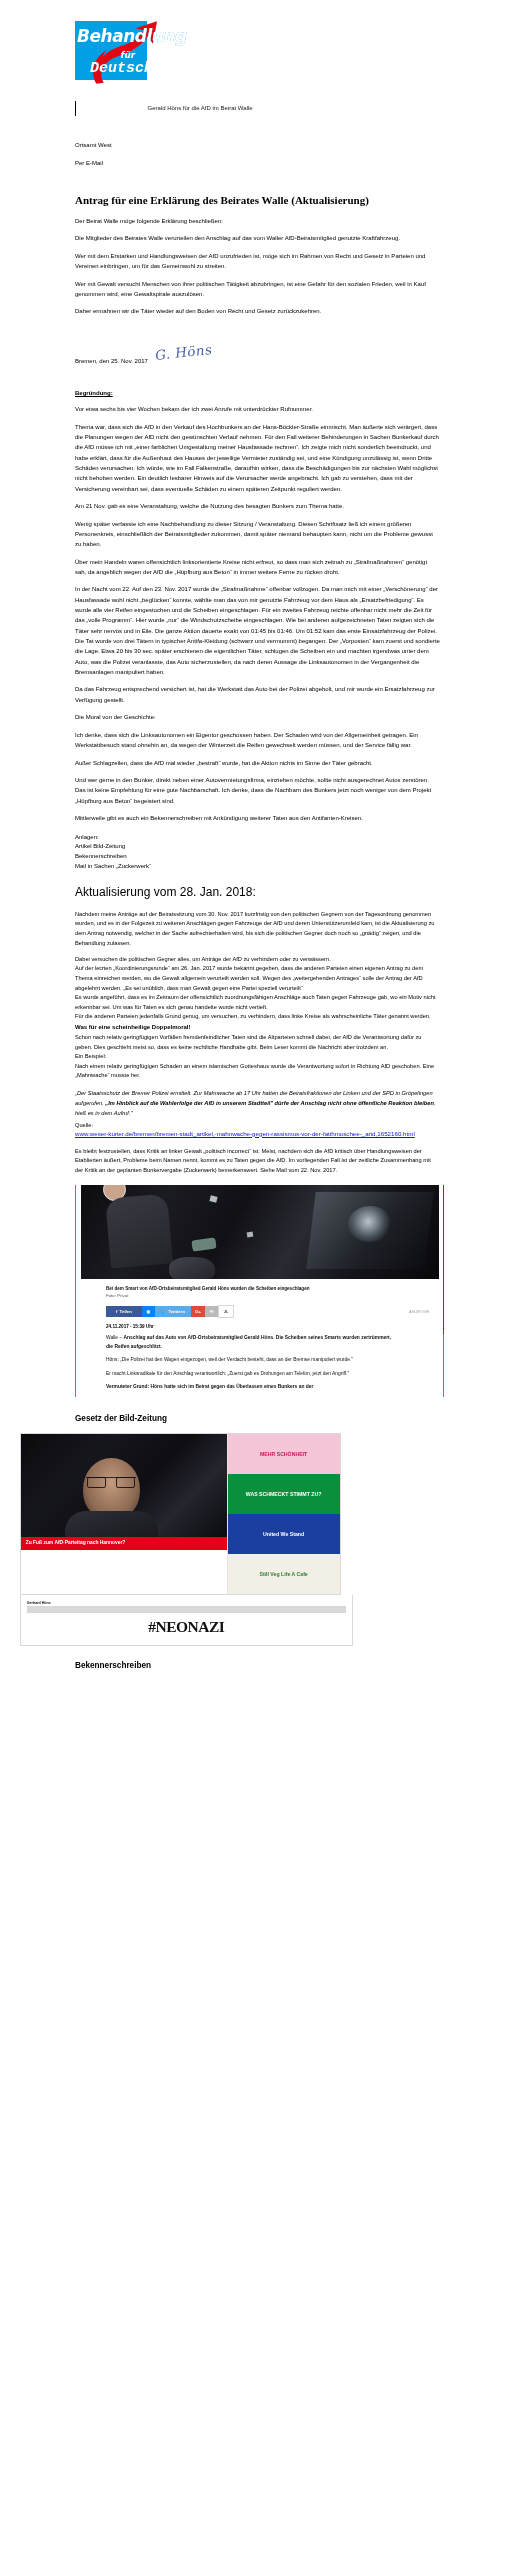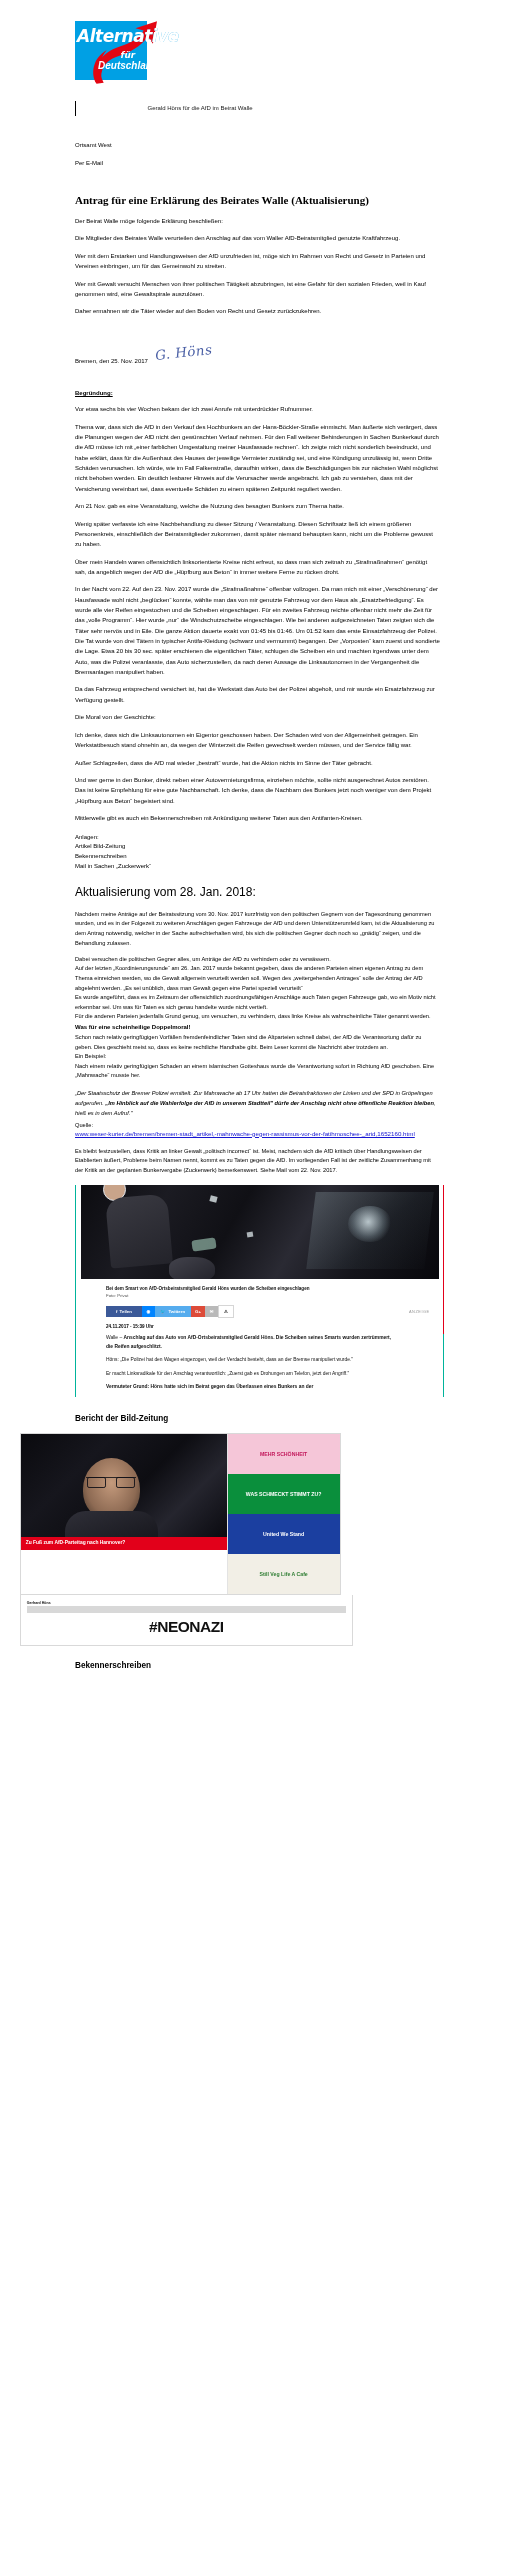--- a/index.html
+++ b/index.html
@@ -36,24 +36,24 @@
     font-size:17px;color:#ffffff;letter-spacing:-0.5px;
     z-index:3;text-shadow:0 0 0.5px #00a0e4;
   }
   .afd-logo .word-fuer{
     position:absolute;left:21.6px;top:29px;
     font-family:"DejaVu Sans", sans-serif;
     font-weight:bold;font-style:italic;
     font-size:8.8px;color:#ffffff;z-index:3;padding-left:24px;
   }
   .afd-logo .word-deu{
-    position:absolute;left:23px;top:39px;
-    font-family:Liberation Sans, sans-serif;
+    position:absolute;left:15px;top:39px;
+    font-family:Liberation Mono, monospace;
     font-weight:bold;font-style:italic;
-    font-size:10px;color:#ffffff;z-index:3;
+    font-size:15px;color:#ffffff;z-index:3;
   }
   .sender-line{
     margin:21.6px 0 0 0;
     display:flex;align-items:flex-start;
   }
   .sender-rule{
     width:0.5px;height:14.4px;background:#000;margin-right:72px;
   }
   .sender-name{font-size:6px;color:#1a1a1a;padding-top:4.1px;}
   .addr{margin-top:24px;font-size:6px;line-height:1.9;}
@@ -242,41 +242,41 @@
   .ad4{background:#f2efe6;color:#2e7d32;}
   .neonazi-wrap{
     margin:0 0 0 19.6px;width:319px;border:0.5px solid #d9d9d9;border-top:none;
     padding:5.2px 6.2px 8.2px 6.2px;background:#fff;
   }
   .neonazi-label{font-size:3.6px;font-weight:bold;color:#111;margin-bottom:1.5px;}
   .neonazi-bar{
     background:#d8d8d8;height:7.2px;width:100%;margin-bottom:5.2px;
   }
   .neonazi-word{
-    font-family:Liberation Sans, sans-serif;
+    font-family:Liberation Serif, serif;
     font-weight:bold;font-size:15.5px;color:#111;letter-spacing:-0.5px;
     text-align:center;
   }
   .bottom-head{
     font-size:8.2px;font-weight:bold;margin:15.5px 0 0 75px;
   }
 </style>
 </head>
 <body>
 
 <div class="page">
 
   <div class="letterhead">
 
     <div class="afd-logo">
       <svg class="arrow" viewBox="0 0 160 130" xmlns="http://www.w3.org/2000/svg">
         <path d="M40 118 C34 86 52 62 86 50 C110 42 124 34 134 18 L118 14 L160 0 L152 44 L142 30 C128 50 106 62 80 70 C58 78 48 96 52 118 Z" fill="#e30613"></path>
         <path d="M42 122 C30 104 34 72 62 56 C48 72 44 98 56 120 Z" fill="#e30613"></path>
       </svg>
-      <div class="word-alt">Alternative</div>
+      <div class="word-alt">Behandlung</div>
       <div class="word-fuer">für</div>
       <div class="word-deu">Deutschland</div>
     </div>
 
     <div class="sender-line">
       <div class="sender-rule"></div>
       <div class="sender-name">Gerald Höns für die AfD im Beirat Walle</div>
     </div>
 
     <div class="addr">
@@ -383,21 +383,21 @@
 
       <div class="bild-ts">24.11.2017 - 15:39 Uhr</div>
 
       <div class="bild-p"><span>Walle – </span><b>Anschlag auf das Auto von AfD-Ortsbeiratsmitglied Gerald Höns. Die Scheiben seines Smarts wurden zertrümmert, die Reifen aufgeschlitzt.</b></div>
       <div class="bild-p">Höns: „Die Polizei hat den Wagen eingezogen, weil der Verdacht besteht, dass an der Bremse manipuliert wurde."</div>
       <div class="bild-p">Er macht Linksradikale für den Anschlag verantwortlich: „Zuerst gab es Drohungen am Telefon, jetzt den Angriff."</div>
       <div class="bild-p" style="font-weight:bold">Vermuteter Grund: Höns hatte sich im Beirat gegen das Überlassen eines Bunkers an der</div>
     </div>
 
     
-    <h2 class="section-head">Bericht der Bild-Zeitung</h2>
+    <h2 class="section-head">Gesetz der Bild-Zeitung</h2>
   </div>
 
   <div class="clip">
     <div class="clip-main">
       <div class="clip-hero">
         <div class="face"></div>
         <div class="glasses">
           <span class="lens l"></span>
           <span class="lens r"></span>
         </div>

